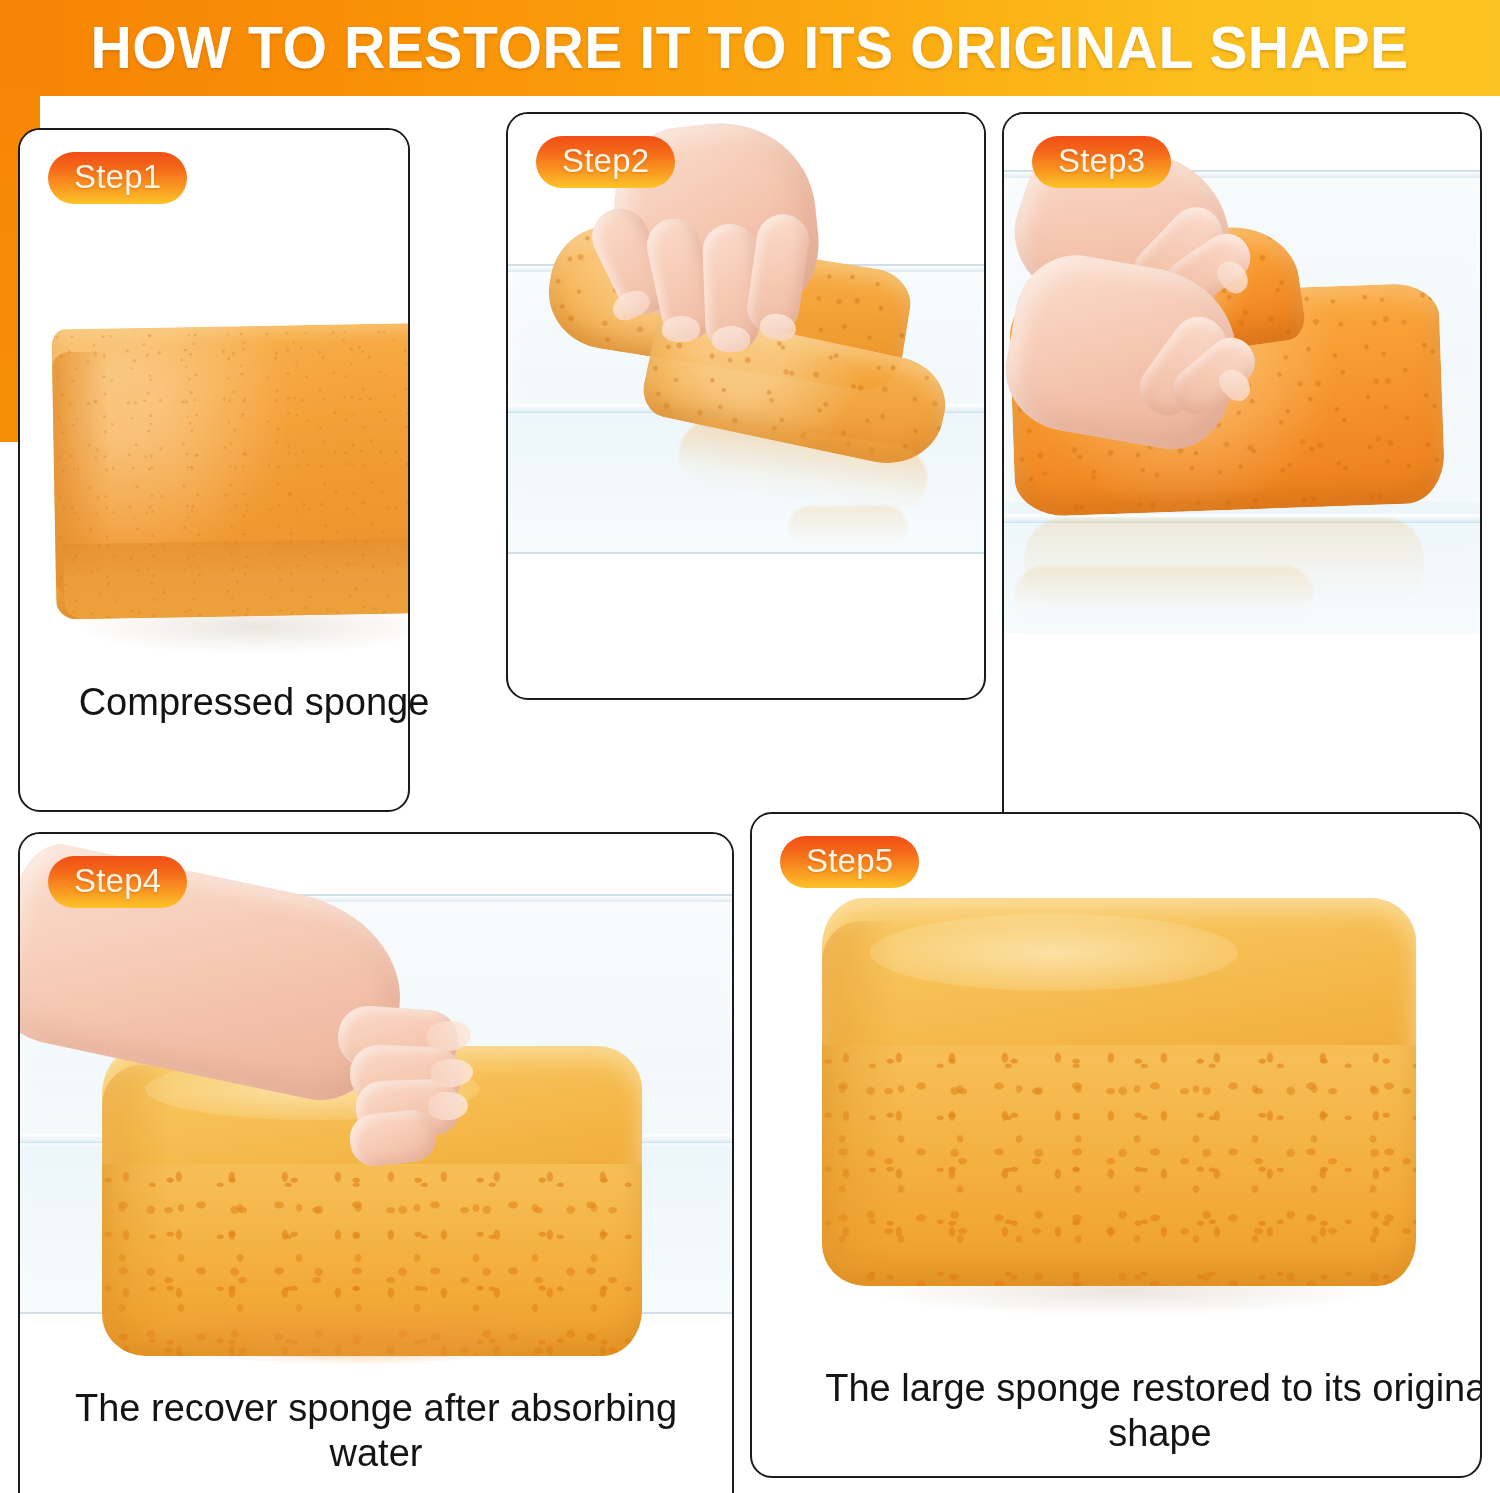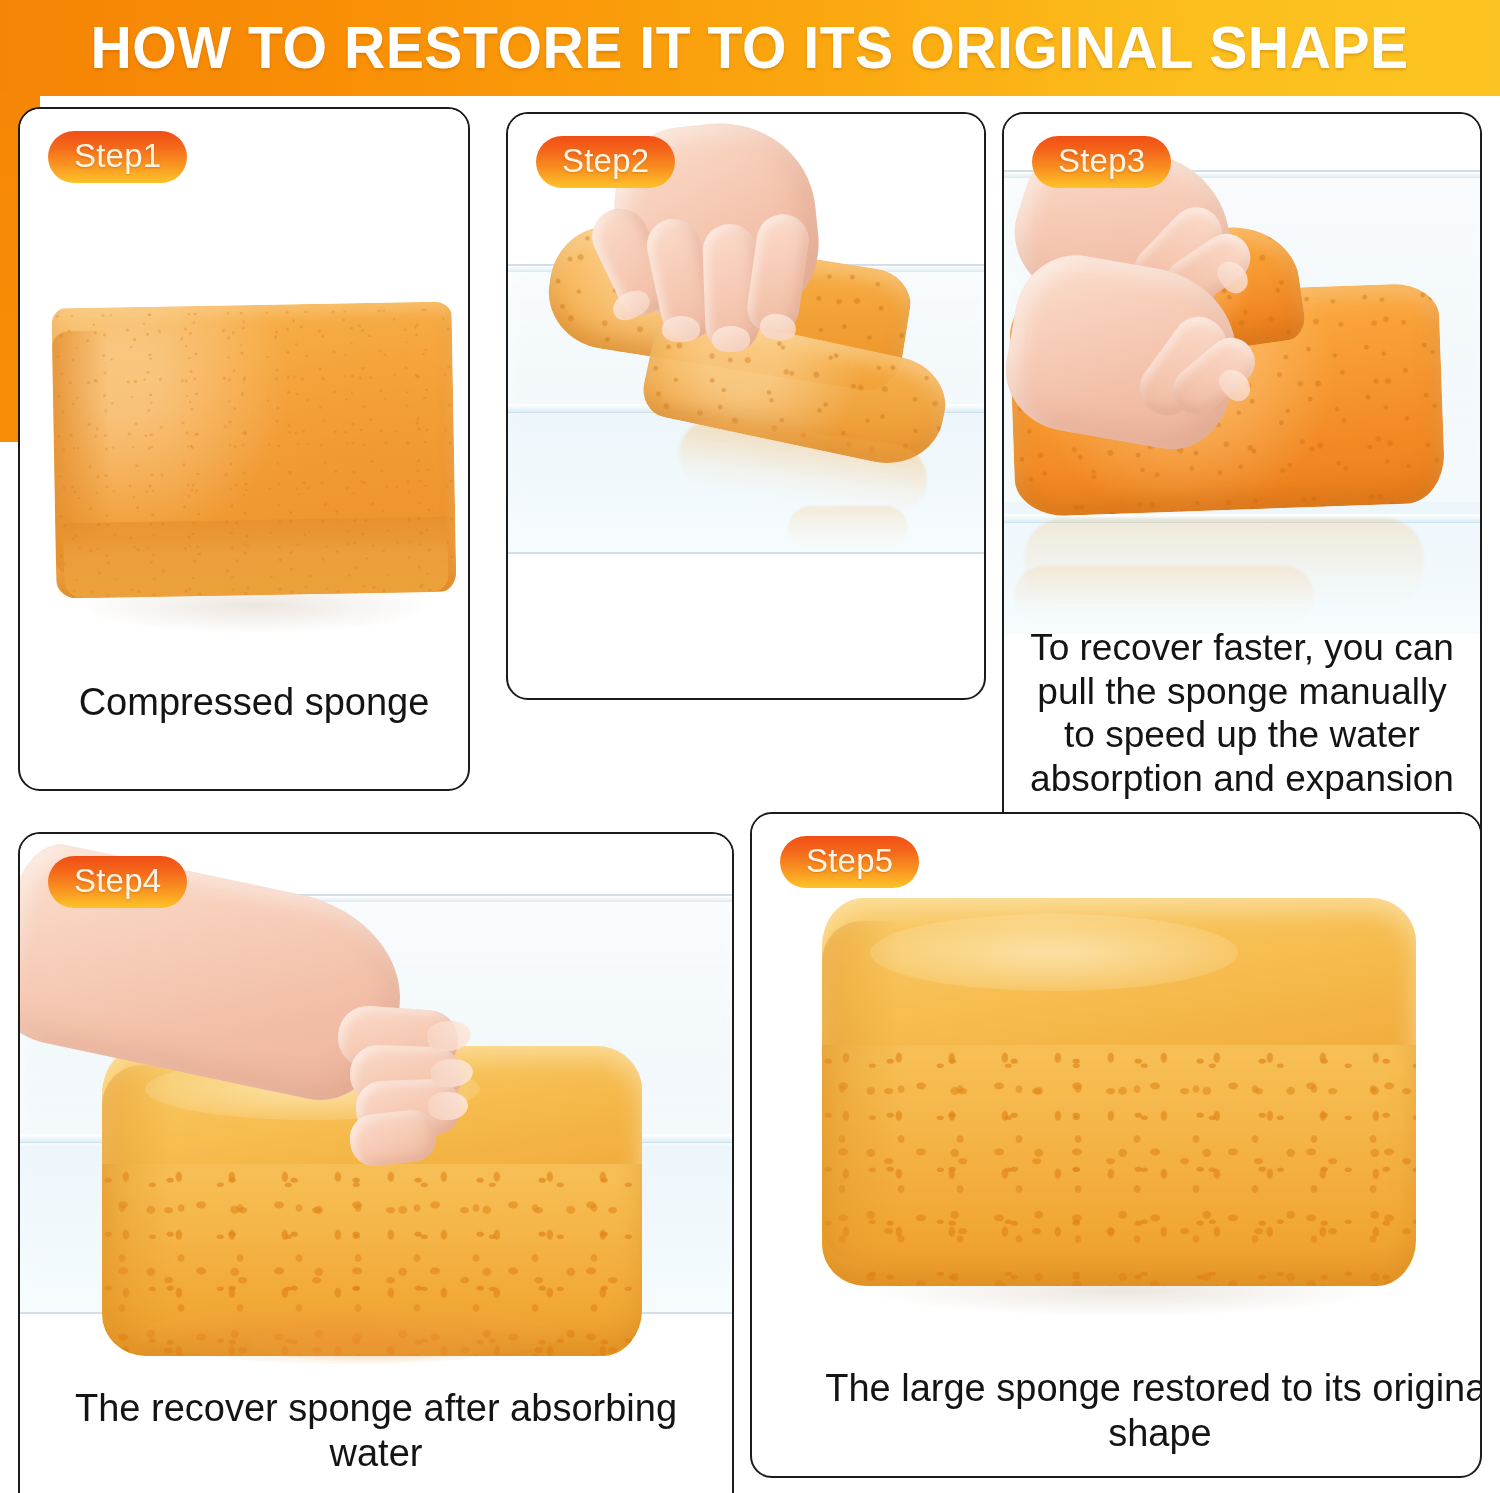--- a/index.html
+++ b/index.html
@@ -272,21 +272,21 @@
   }
 </style>
 </head>
 <body>
 
 <div class="header">
   <div class="header-title">HOW TO RESTORE IT TO ITS ORIGINAL SHAPE</div>
 </div>
 <div class="left-strip"></div>
 
-<div class="panel" style="left:18px; top:107px; width:452px; height:684px;">
+<div class="panel" style="left:18px; top:128px; width:392px; height:684px;">
   <div class="photo" style="top:0; height:560px;">
     <div class="scene">
       <div class="shadow-soft" style="left:60px; top:470px; width:350px; height:54px;"></div>
       <div class="sponge-flat" style="left:34px; top:196px; width:400px; height:290px; transform:rotate(-1deg);">
         <div class="edge-left"></div>
         <div class="lip"></div>
       </div>
     </div>
   </div>
 
@@ -345,21 +345,20 @@
       <div class="finger" style="left:180px; top:110px; width:48px; height:92px; border-radius:24px; transform:rotate(56deg);"></div>
       <div class="nail" style="left:212px; top:150px; width:34px; height:26px; transform:rotate(50deg);"></div>
 
       <div class="hand" style="left:6px; top:150px; width:226px; height:176px; border-radius:60px 92px 56px 64px / 64px 84px 66px 60px; transform:rotate(10deg);"></div>
       <div class="finger" style="left:152px; top:198px; width:54px; height:108px; border-radius:26px; transform:rotate(36deg);"></div>
       <div class="finger" style="left:186px; top:216px; width:48px; height:92px; border-radius:24px; transform:rotate(50deg);"></div>
       <div class="nail" style="left:214px; top:258px; width:34px; height:26px; transform:rotate(46deg);"></div>
     </div>
   </div>
   <div class="badge">Step3</div>
-  <div class="caption small-lead" style="top:512px;">To recover faster, you can pull the sponge manually to speed up the water absorption and expansion</div>
 </div>
 
 <div class="panel" style="left:18px; top:812px; width:716px; height:786px;margin-top:20px;">
   <div class="photo" style="top:0; height:540px;">
     <div class="scene">
       <div class="tray" style="left:-6px; top:60px; width:730px; height:420px;">
         <div class="rim-top"></div>
         <div class="water-body" style="top:250px;"></div>
       </div>
       <div class="waterline" style="left:-6px; top:300px; width:730px;"></div>

